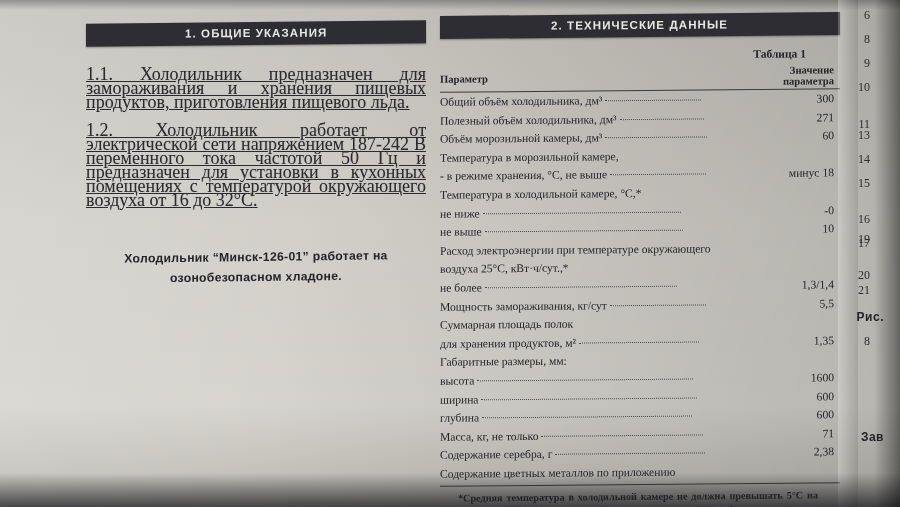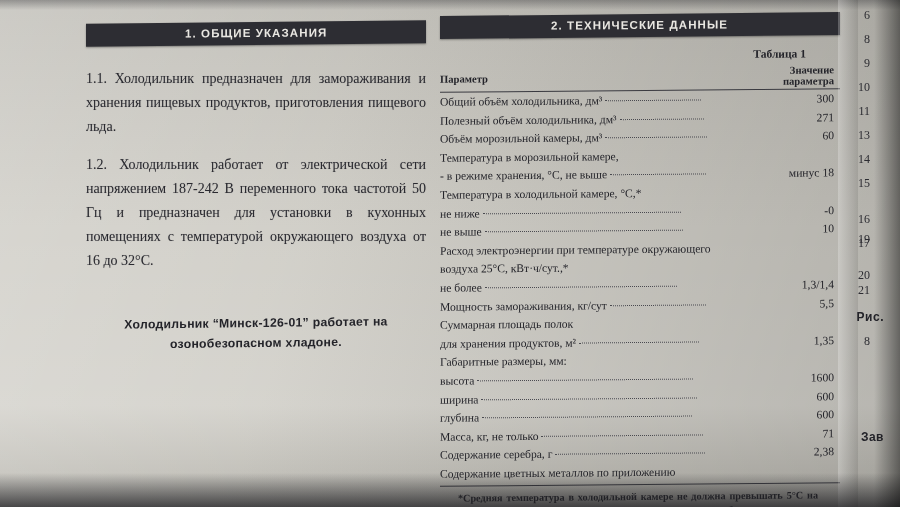--- a/index.html
+++ b/index.html
@@ -79,26 +79,27 @@
     letter-spacing: 1.1px;
     text-align: center;
     padding: 5px 0 6px 0;
     transform: skewY(-0.6deg);
     box-shadow: 0 1px 2px rgba(0,0,0,0.35);
   }
   .hdr-bar span { display: inline-block; transform: skewY(0.2deg); }
 
   
   .para {
-    font-size: 14px;
-    line-height: 24px;
+    font-size: 18px;
+    line-height: 14px;
     text-align: justify;
     margin: 0 0 14px 0;
     color: #2a2a30;
     text-shadow: 0 0 1px rgba(90,90,95,0.25);
+    text-decoration: underline;
   }
   .para.first { margin-top: 22px; }
 
   .footer-note {
     margin-top: 40px;
     text-align: center;
     font-family: "Liberation Sans", sans-serif;
     font-weight: bold;
     font-size: 12.2px;
     line-height: 20px;
@@ -312,21 +313,21 @@
     <div class="fn">*Средняя температура в холодильной камере не должна превышать 5°С  на одном  из положений ручки терморегулятора. При этом объективная оценка температур и расход электроэнергии могут быть осуществлены только в лабораторных условиях по специальной методике в соответствии с п.5.5 ГОСТ 16317-87</div>
   </div>
 
   <div class="col-right">
     <div class="crease" style="left:-10px;"></div>
     <div id="right-nums">
         <div class="rnum" style="top: 8px;">6</div>
         <div class="rnum" style="top: 32px;">8</div>
         <div class="rnum" style="top: 56px;">9</div>
         <div class="rnum" style="top: 80px;">10</div>
-        <div class="rnum" style="top: 104px;">11</div>
+        <div class="rnum" style="top: 117px;">11</div>
         <div class="rnum" style="top: 128px;">13</div>
         <div class="rnum" style="top: 152px; padding-left: 32px;">14</div>
         <div class="rnum" style="top: 176px;">15</div>
         <div class="rnum" style="top: 200px; margin-top: 12px;">16</div>
         <div class="rnum" style="top: 236px;">17</div>
         <div class="rnum" style="top: 232px;">19</div>
         <div class="rnum" style="top: 268px;">20</div>
         <div class="rnum" style="top: 283px;">21</div>
       </div>
     <div class="rlabel" style="top:310px;">

